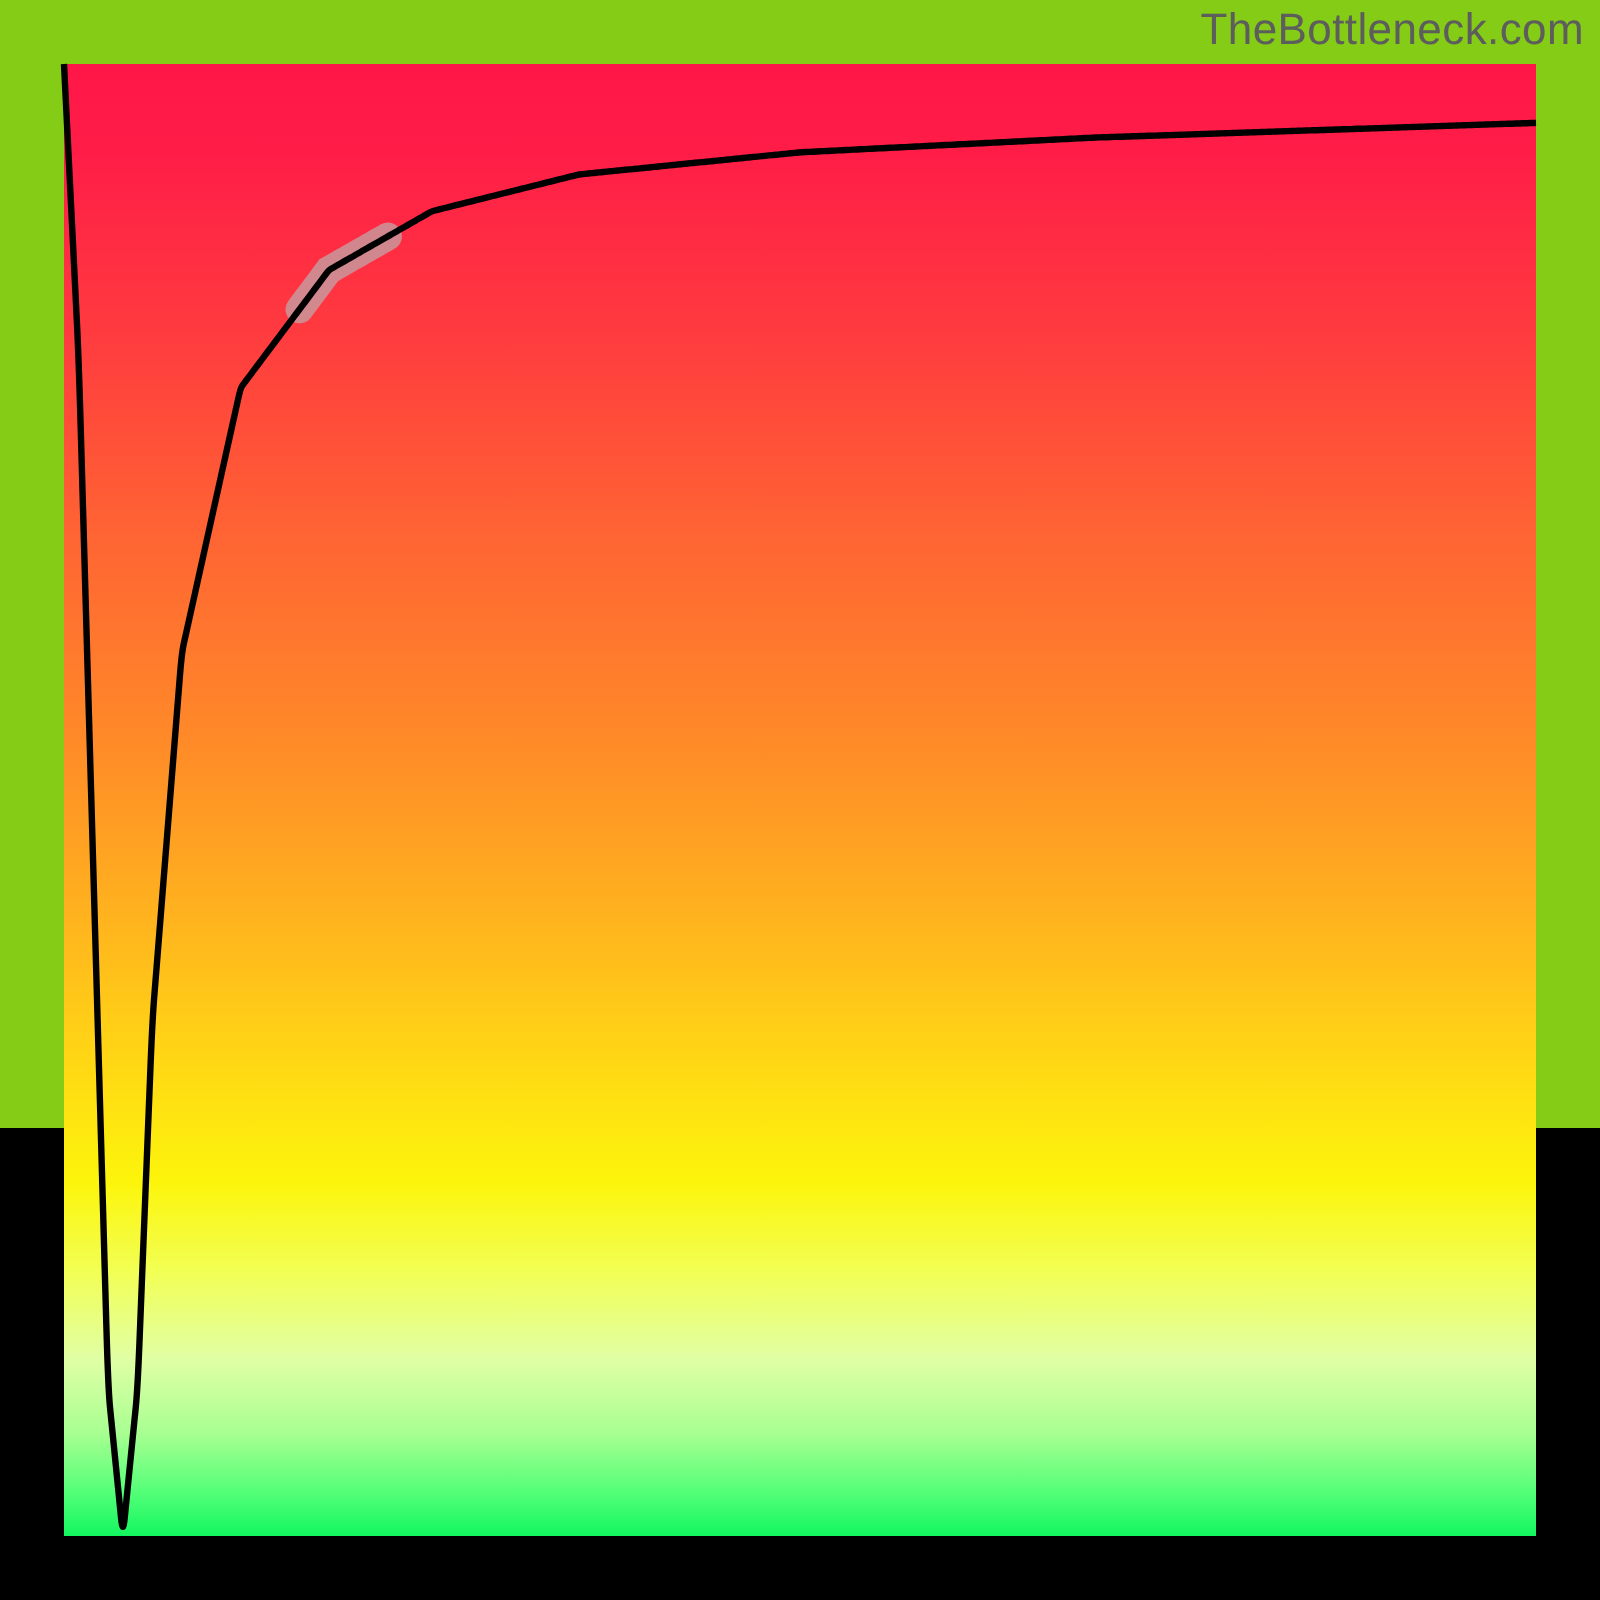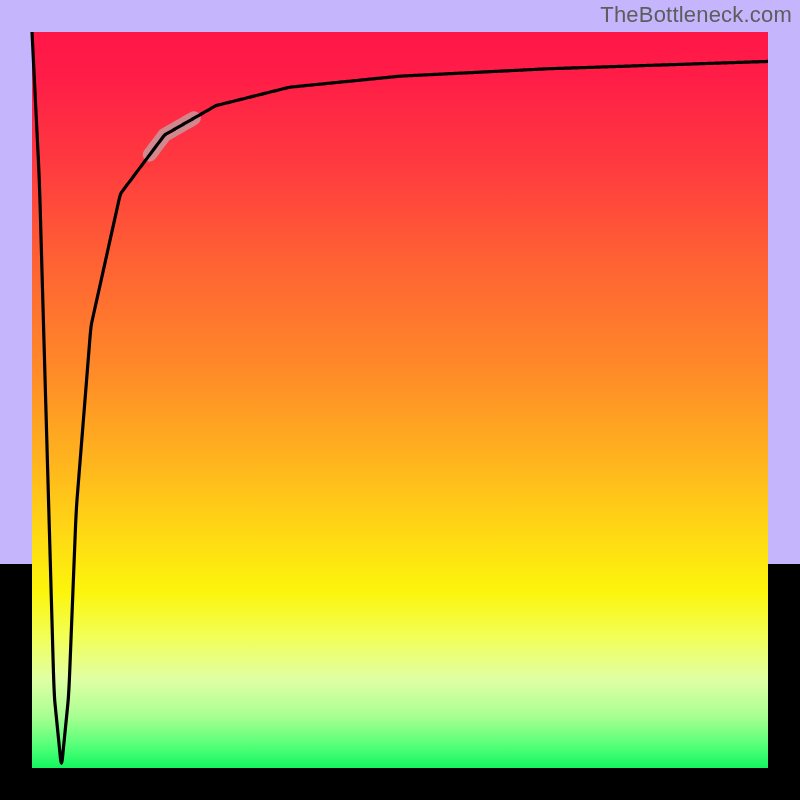--- a/index.html
+++ b/index.html
@@ -8,21 +8,21 @@
     width: 800px;
     height: 800px;
     overflow: hidden;
     font-family: Arial, Helvetica, sans-serif;
     background: #000;
   }
   .frame {
     position: relative;
     width: 800px;
     height: 564px;
-    background: #c4b5fd;
+    background: #84cc16;
   }
   .watermark {
     position: absolute;
     top: 2px;
     right: 8px;
     font-size: 22px;
     font-weight: 500;
     color: #5d5d5d;
     letter-spacing: 0.2px;
     user-select: none;

